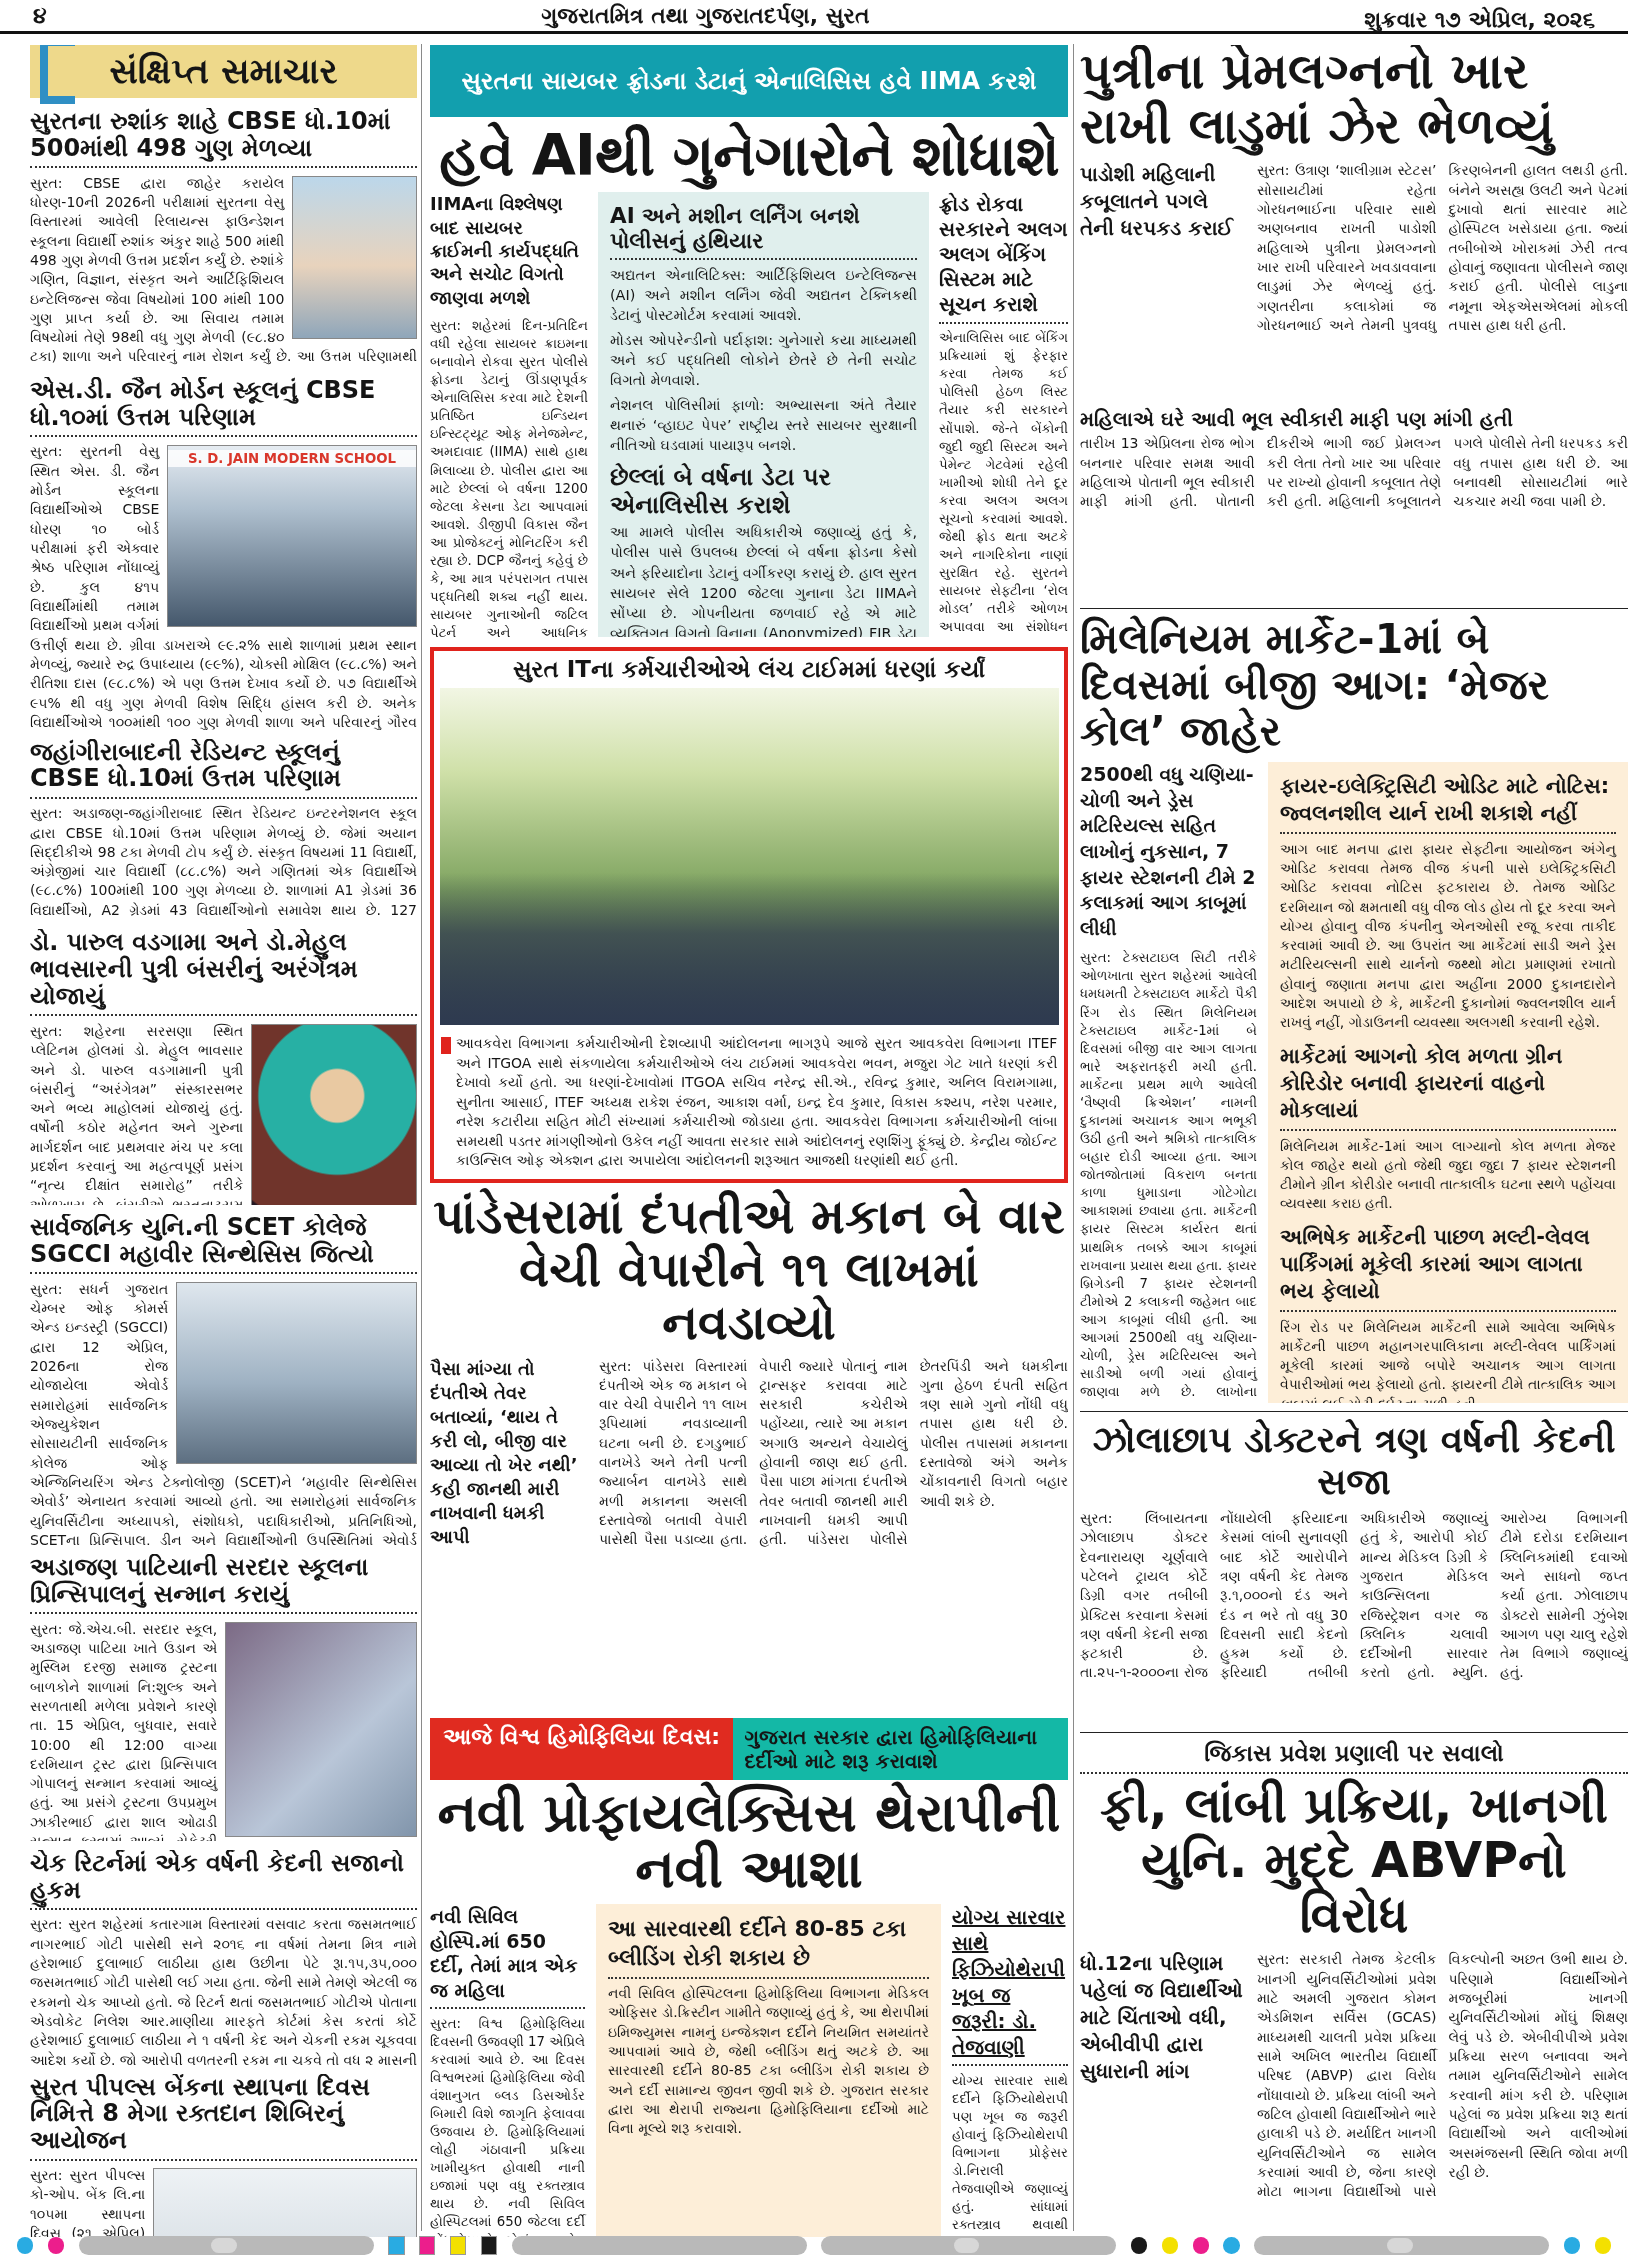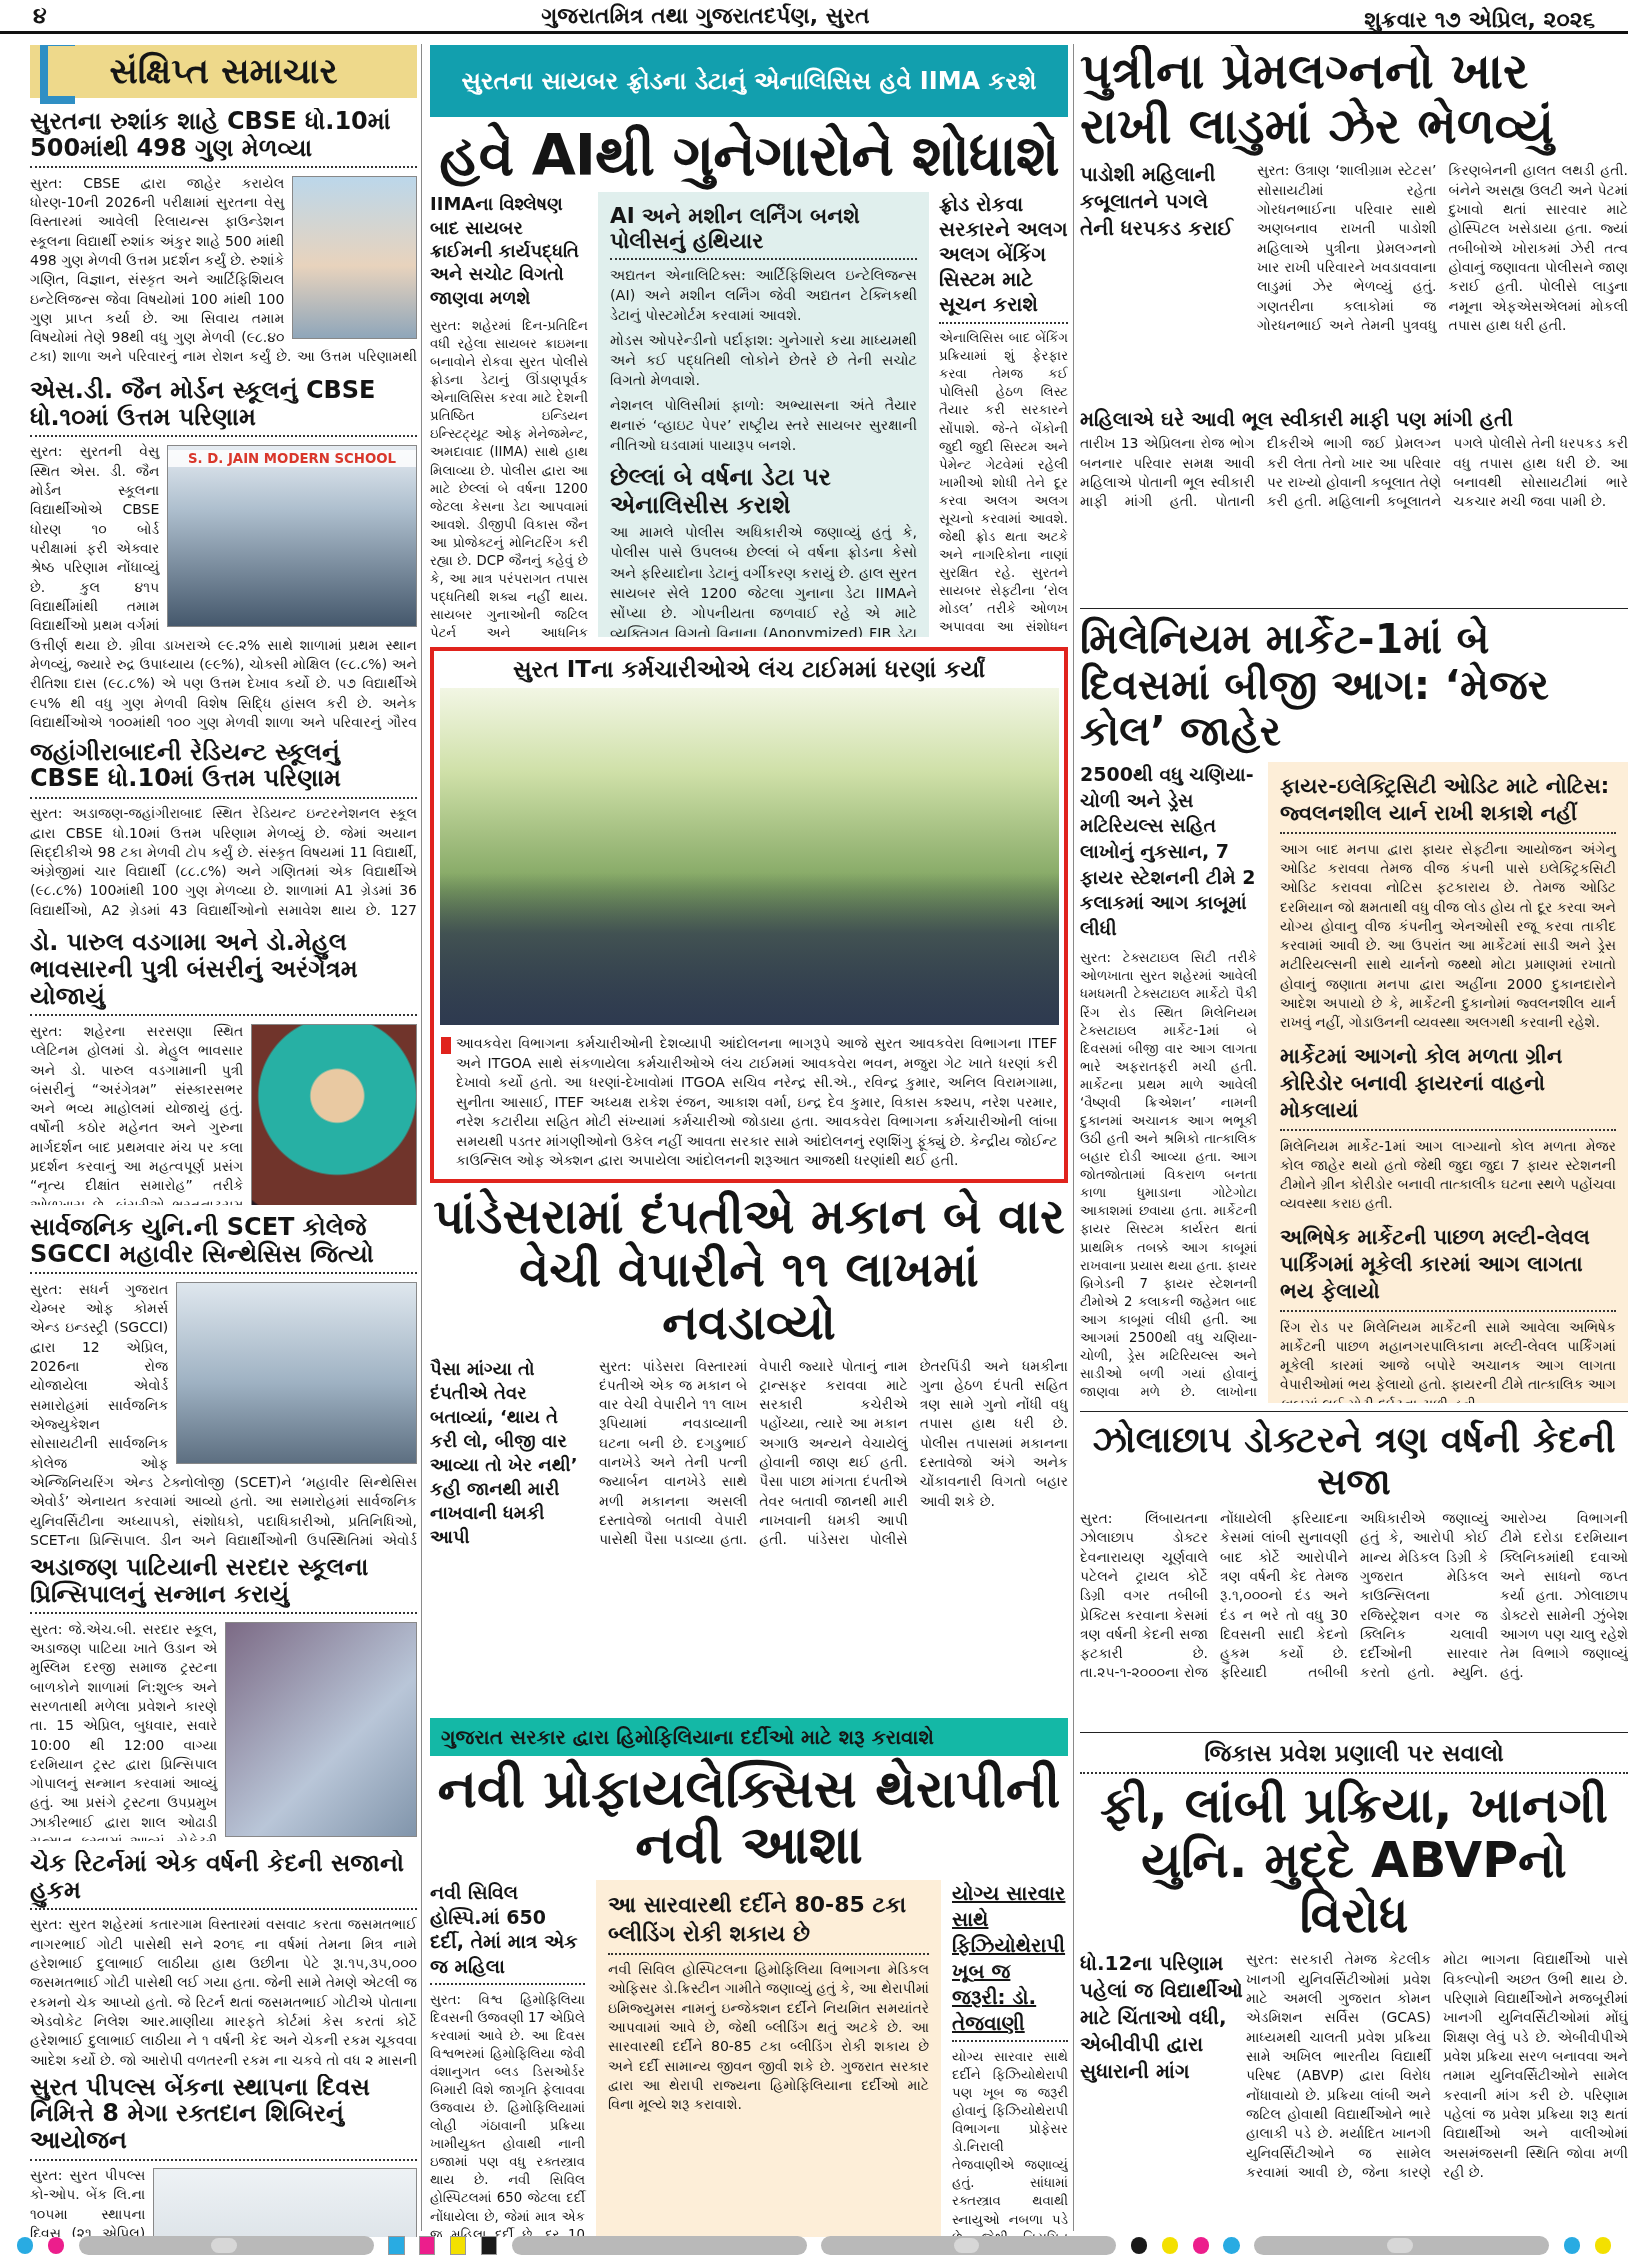--- a/index.html
+++ b/index.html
@@ -92,21 +92,21 @@
   .fire-left .sub { font-size:19px; font-weight:800; line-height:1.35; margin-bottom:7.7px; }
   .fire-box { flex:1; background:#fdeed8; padding:11px 12px; }
   .fire-box h4 { font-size:21px; font-weight:800; line-height:1.3; }
   .fire-box .bx { margin-bottom:10px; }
 
   .quack-head { font-size:36px; font-weight:800; text-align:center; margin:4.4px 0 5.5px 0; }
   .quack-body { column-count:4; column-gap:12px; height:215px; overflow:hidden; }
 
   .abvp-kick { font-size:23px; font-weight:800; text-align:center; margin-top:3.3px; }
   .abvp-head { font-size:49px; font-weight:800; line-height:1.12; margin:3.3px 0 6.6px 0; text-align:center; }
-  .abvp-row { display:flex; height:298px; overflow:hidden; }
+  .abvp-row { display:flex; gap:11px; height:298px; overflow:hidden; }
   .abvp-sub { width:166px; flex:none; font-size:20px; font-weight:800; line-height:1.35; }
   .abvp-body { flex:1; column-count:2; column-gap:12px; }
   .gray-box { background:#e7e7e7; padding:11px 12px; margin-top:5.5px; }
   .gray-box h4 { font-size:22px; font-weight:800; }
 
   
   .marks { position:absolute; left:0; bottom:4.4px; width:100%; height:22px; display:flex; align-items:center; gap:14.4px; padding:0 16.6px; }
   .dot { width:16.6px; height:16.6px; border-radius:50%; flex:none; }
   .bar { height:19px; background:#b9b9b9; border-radius:9.4px; flex:1; position:relative; }
   .bar .lite { position:absolute; left:45%; top:1.7px; width:25.4px; height:15.5px; border-radius:7.7px; background:#d7d7d7; }
@@ -238,20 +238,21 @@
       </div>
     </div>
 
     <h2 class="pande-head">પાંડેસરામાં દંપતીએ મકાન બે વાર વેચી વેપારીને ૧૧ લાખમાં નવડાવ્યો</h2>
     <div class="pande-row">
       <p class="pande-sub">પૈસા માંગ્યા તો દંપતીએ તેવર બતાવ્યાં, ‘થાય તે કરી લો, બીજી વાર આવ્યા તો ખેર નથી’ કહી જાનથી મારી નાખવાની ધમકી આપી</p>
       <div class="pande-body body-txt">સુરત: પાંડેસરા વિસ્તારમાં દંપતીએ એક જ મકાન બે વાર વેચી વેપારીને ૧૧ લાખ રૂપિયામાં નવડાવ્યાની ઘટના બની છે. દગડુભાઈ વાનખેડે અને તેની પત્ની જ્યાર્બન વાનખેડે સાથે મળી મકાનના અસલી દસ્તાવેજો બતાવી વેપારી પાસેથી પૈસા પડાવ્યા હતા. વેપારી જ્યારે પોતાનું નામ ટ્રાન્સફર કરાવવા માટે સરકારી કચેરીએ પહોંચ્યા, ત્યારે આ મકાન અગાઉ અન્યને વેચાયેલું હોવાની જાણ થઈ હતી. પૈસા પાછા માંગતા દંપતીએ તેવર બતાવી જાનથી મારી નાખવાની ધમકી આપી હતી. પાંડેસરા પોલીસે છેતરપિંડી અને ધમકીના ગુના હેઠળ દંપતી સહિત ત્રણ સામે ગુનો નોંધી વધુ તપાસ હાથ ધરી છે. પોલીસ તપાસમાં મકાનના દસ્તાવેજો અંગે અનેક ચોંકાવનારી વિગતો બહાર આવી શકે છે.</div>
     </div>
 
     <div class="hemo-banner">
+      <span class="red">આજે વિશ્વ હિમોફિલિયા દિવસ:</span>
       <span class="rest">ગુજરાત સરકાર દ્વારા હિમોફિલિયાના દર્દીઓ માટે શરૂ કરાવાશે</span>
     </div>
     <h2 class="hemo-head">નવી પ્રોફાયલેક્સિસ થેરાપીની નવી આશા</h2>
     <div class="hemo-row">
       <div class="hemo-left">
         <h4>નવી સિવિલ હોસ્પિ.માં 650 દર્દી, તેમાં માત્ર એક જ મહિલા</h4>
         <div class="dotted"></div>
         <p class="body-sm">સુરત: વિશ્વ હિમોફિલિયા દિવસની ઉજવણી 17 એપ્રિલે કરવામાં આવે છે. આ દિવસ વિશ્વભરમાં હિમોફિલિયા જેવી વંશાનુગત બ્લડ ડિસઓર્ડર બિમારી વિશે જાગૃતિ ફેલાવવા ઉજવાય છે. હિમોફિલિયામાં લોહી ગંઠાવાની પ્રક્રિયા ખામીયુક્ત હોવાથી નાની ઇજામાં પણ વધુ રક્તસ્ત્રાવ થાય છે. નવી સિવિલ હોસ્પિટલમાં 650 જેટલા દર્દી નોંધાયેલા છે, જેમાં માત્ર એક જ મહિલા દર્દી છે. દર 10 હજારે એક વ્યક્તિને આ બિમારી થવાની સંભાવના રહે છે. પરંપરાગત રીતે હિમોફિલિયાના દર્દીઓને ઓન-ડિમાન્ડ થેરાપી અપાતી હતી, જેમાં દર્દીને બ્લીડિંગ થાય ત્યારે જ સારવાર અપાય છે.</p>
       </div>
       <div class="cream-box">

